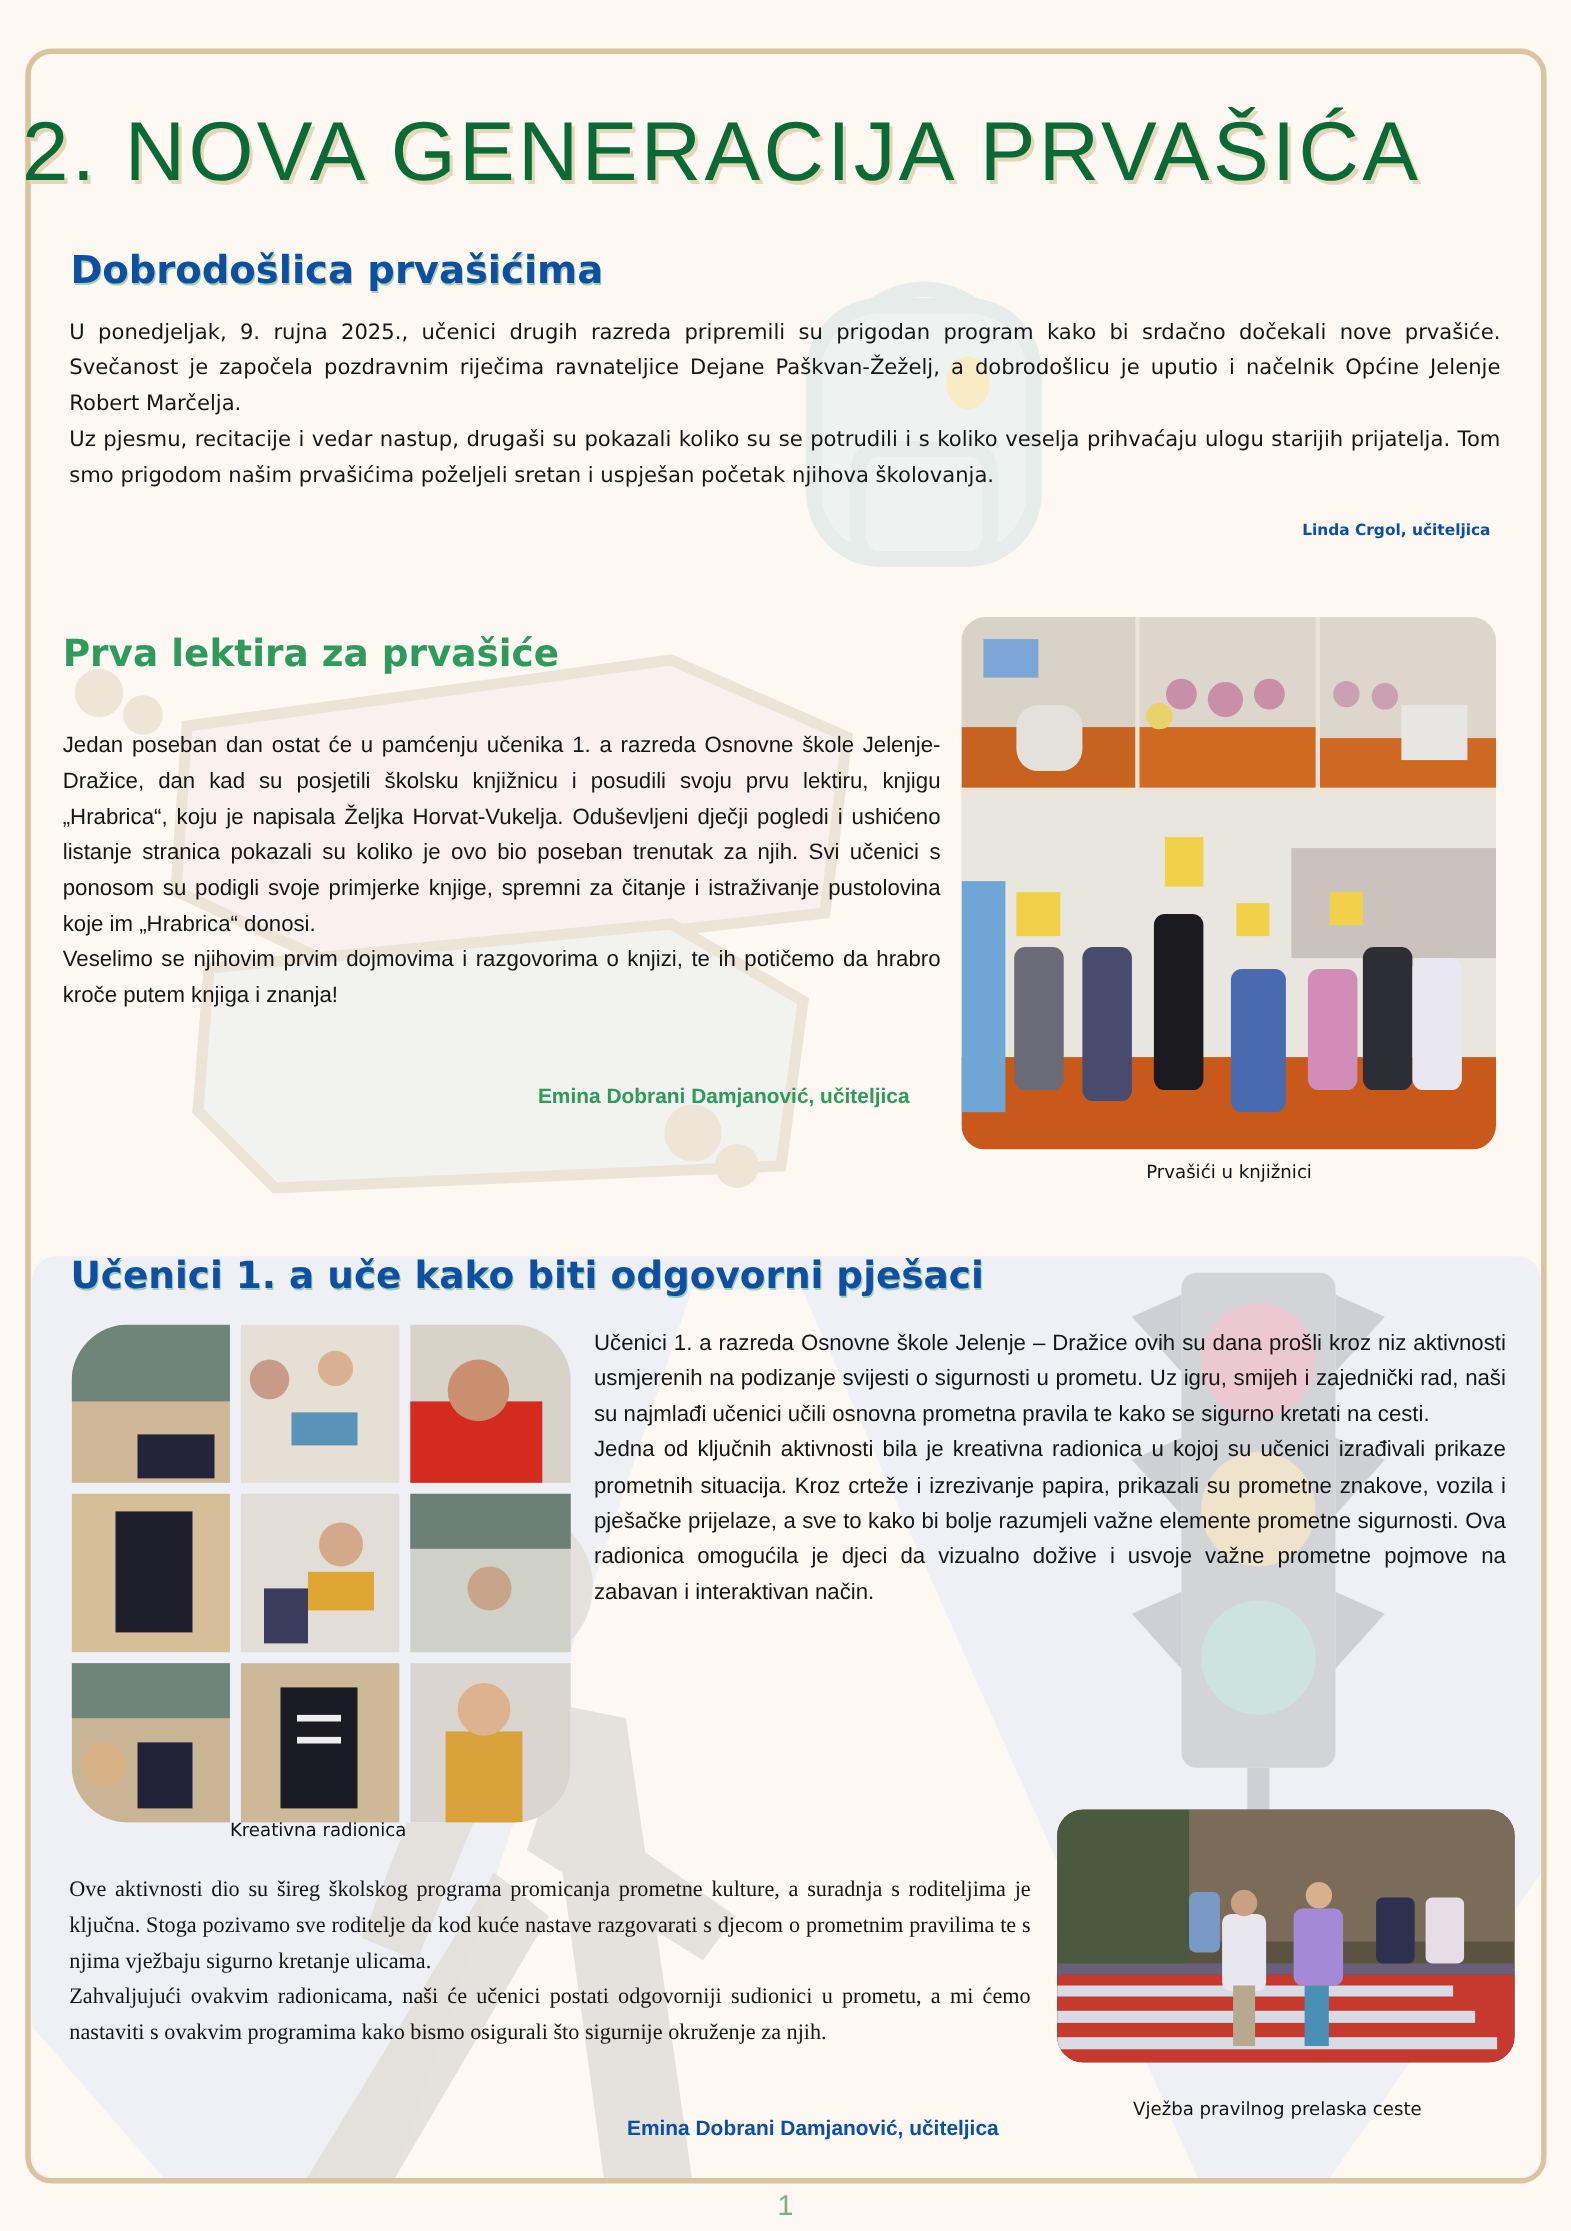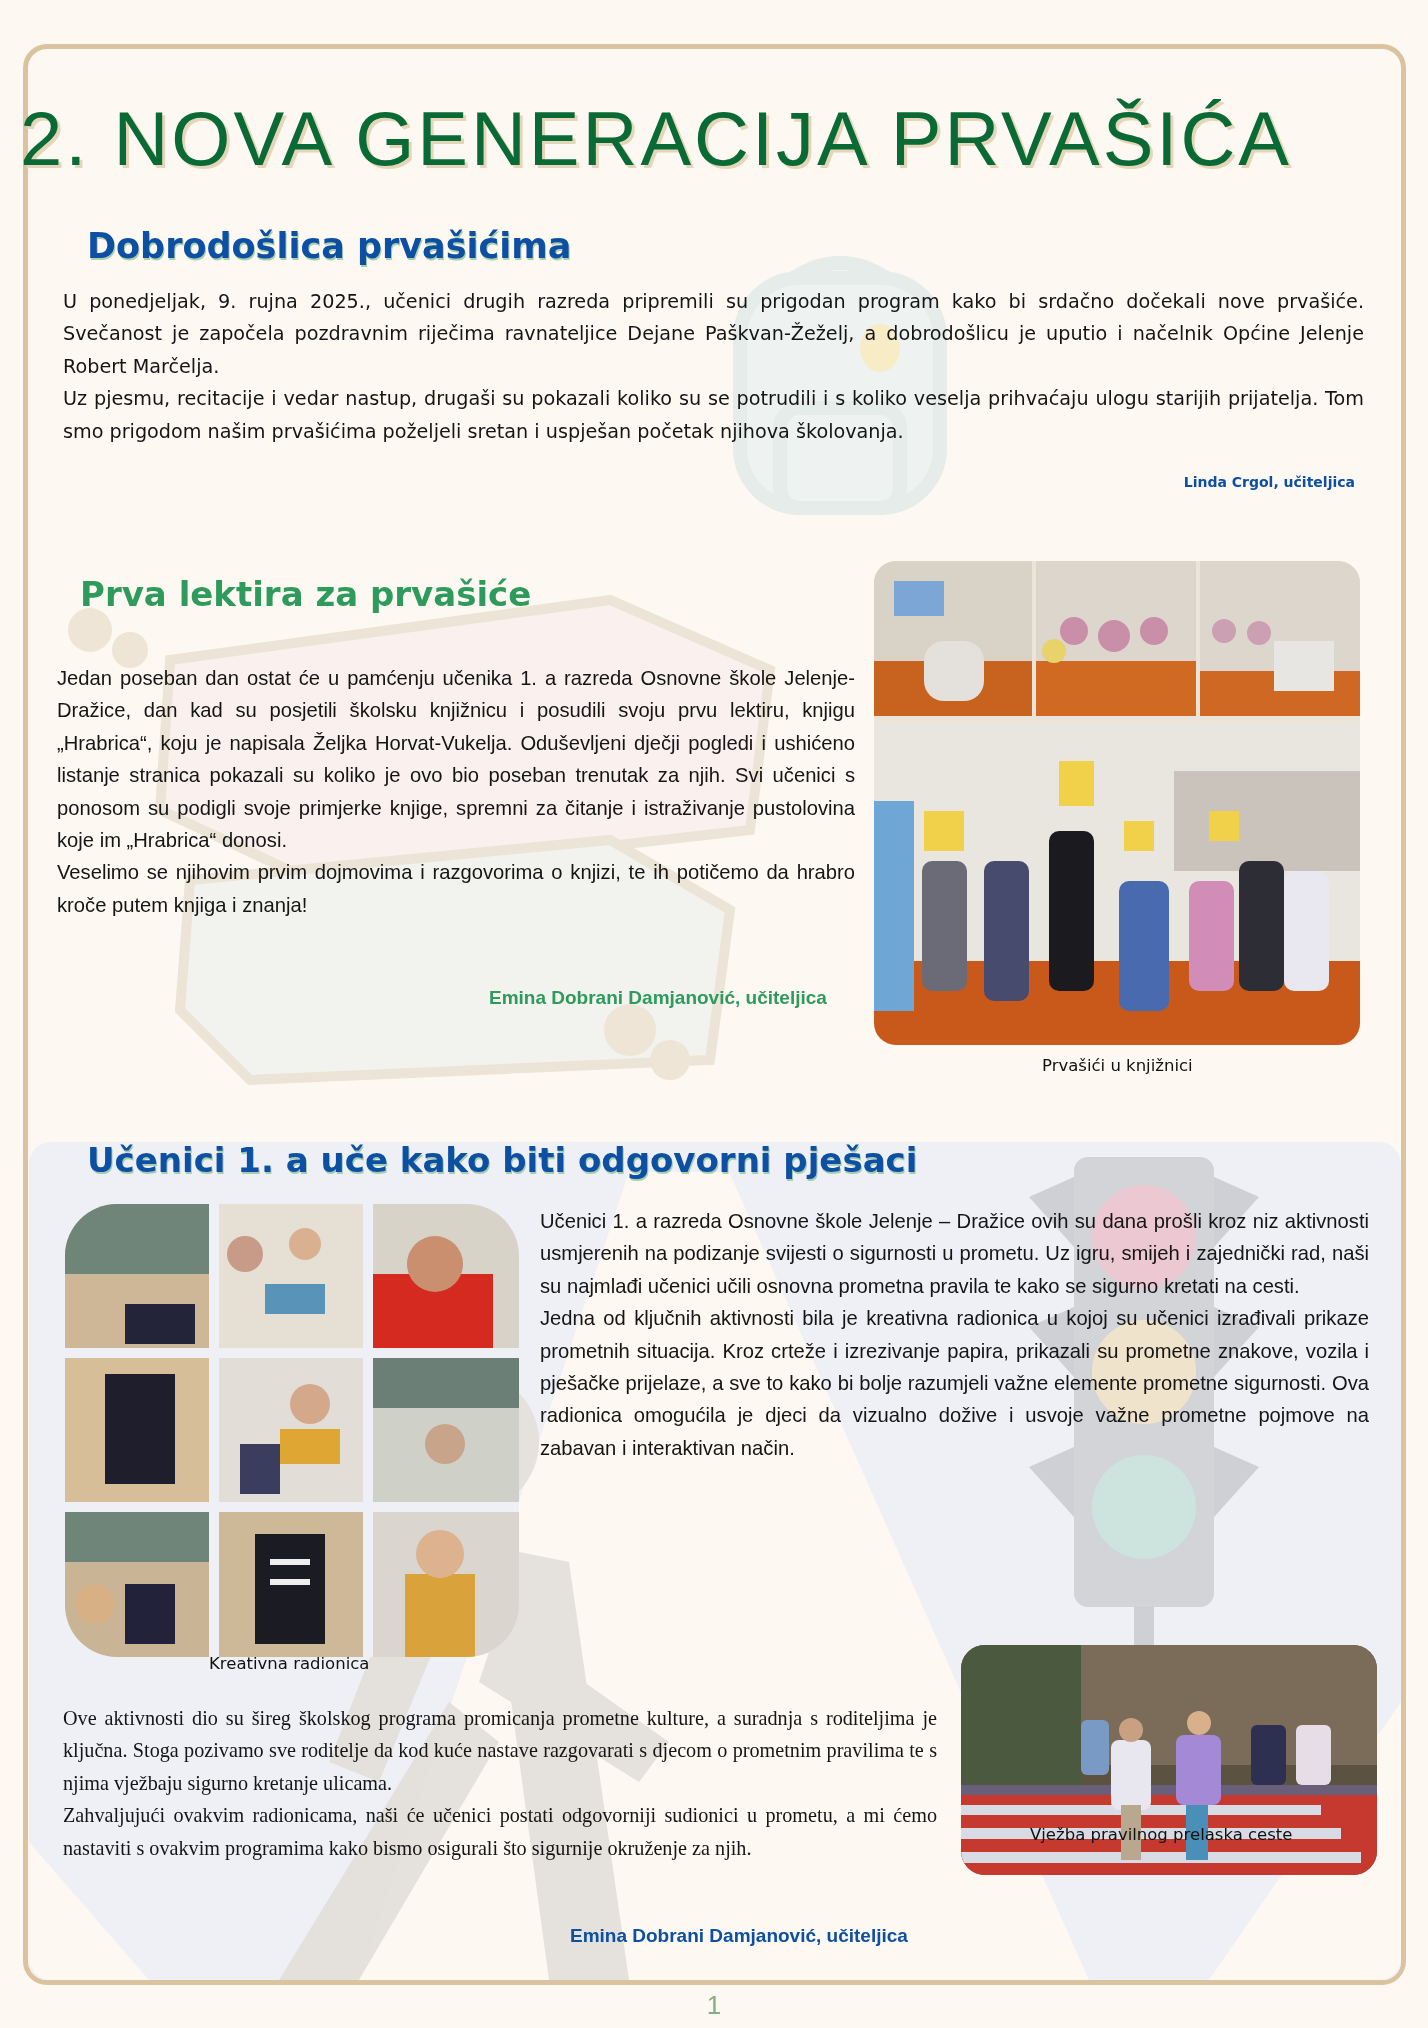--- a/index.html
+++ b/index.html
@@ -13,21 +13,20 @@
 
     .page-title {
       position: absolute; left: 0; top: 95px; width: 1312px; text-align: center;
       font-family: "Liberation Sans", sans-serif; font-size: 76px; letter-spacing: 3px;
       color: #0a6a35; text-shadow: 3px 3px 0 #e6d6b9; font-weight: normal;
     }
 
     .h-section {
       position: absolute; font-family: "DejaVu Sans", sans-serif; font-weight: bold;
       text-shadow: 1px 2px 0 rgba(70,160,90,0.45);
-      margin-left: 23px;
     }
     .h1 { left: 64px; top: 226px; font-size: 35px; color: #0c4fa3; }
     .h2 { left: 57px; top: 574px; font-size: 34px; color: #2e9a5c; text-shadow: none; }
     .h3 { left: 64px; top: 1140px; font-size: 34px; color: #0c4fa3; }
 
     .para {
       position: absolute; font-family: "DejaVu Sans", sans-serif; font-size: 19.2px;
       line-height: 32.4px; text-align: justify; color: #151515;
     }
     .para p { text-align: justify; text-align-last: left; }
@@ -41,21 +40,21 @@
       position: absolute; font-weight: bold; font-size: 19px;
       font-family: "Liberation Sans", sans-serif;
     }
     .a1 { right: 73px; top: 474px; color: #0c4fa3; font-family: "DejaVu Sans", sans-serif; font-size: 14px; }
     .a2 { left: 489px; top: 987px; color: #2e9a5c; }
     .a3 { left: 570px; top: 1925px; color: #0c4fa3; }
 
     .caption { position: absolute; font-size: 16.5px; color: #111; font-family: "DejaVu Sans", sans-serif; }
     .c1 { left: 1042px; top: 1056px; }
     .c2 { left: 209px; top: 1654px; }
-    .c3 { left: 1030px; top: 1825px; }
+    .c3 { left: 1030px; top: 1908px; }
 
     .page-number {
       position: absolute; left: 0; width: 1428px; top: 1990px; text-align: center;
       font-size: 26px; color: #7fae88; font-family: "Liberation Sans", sans-serif;
     }
 
     
     .panel3 {
       position: absolute; left: 29px; top: 1142px; width: 1372px; height: 838px;
       background: #eef0f6; border-radius: 22px 22px 18px 18px;

